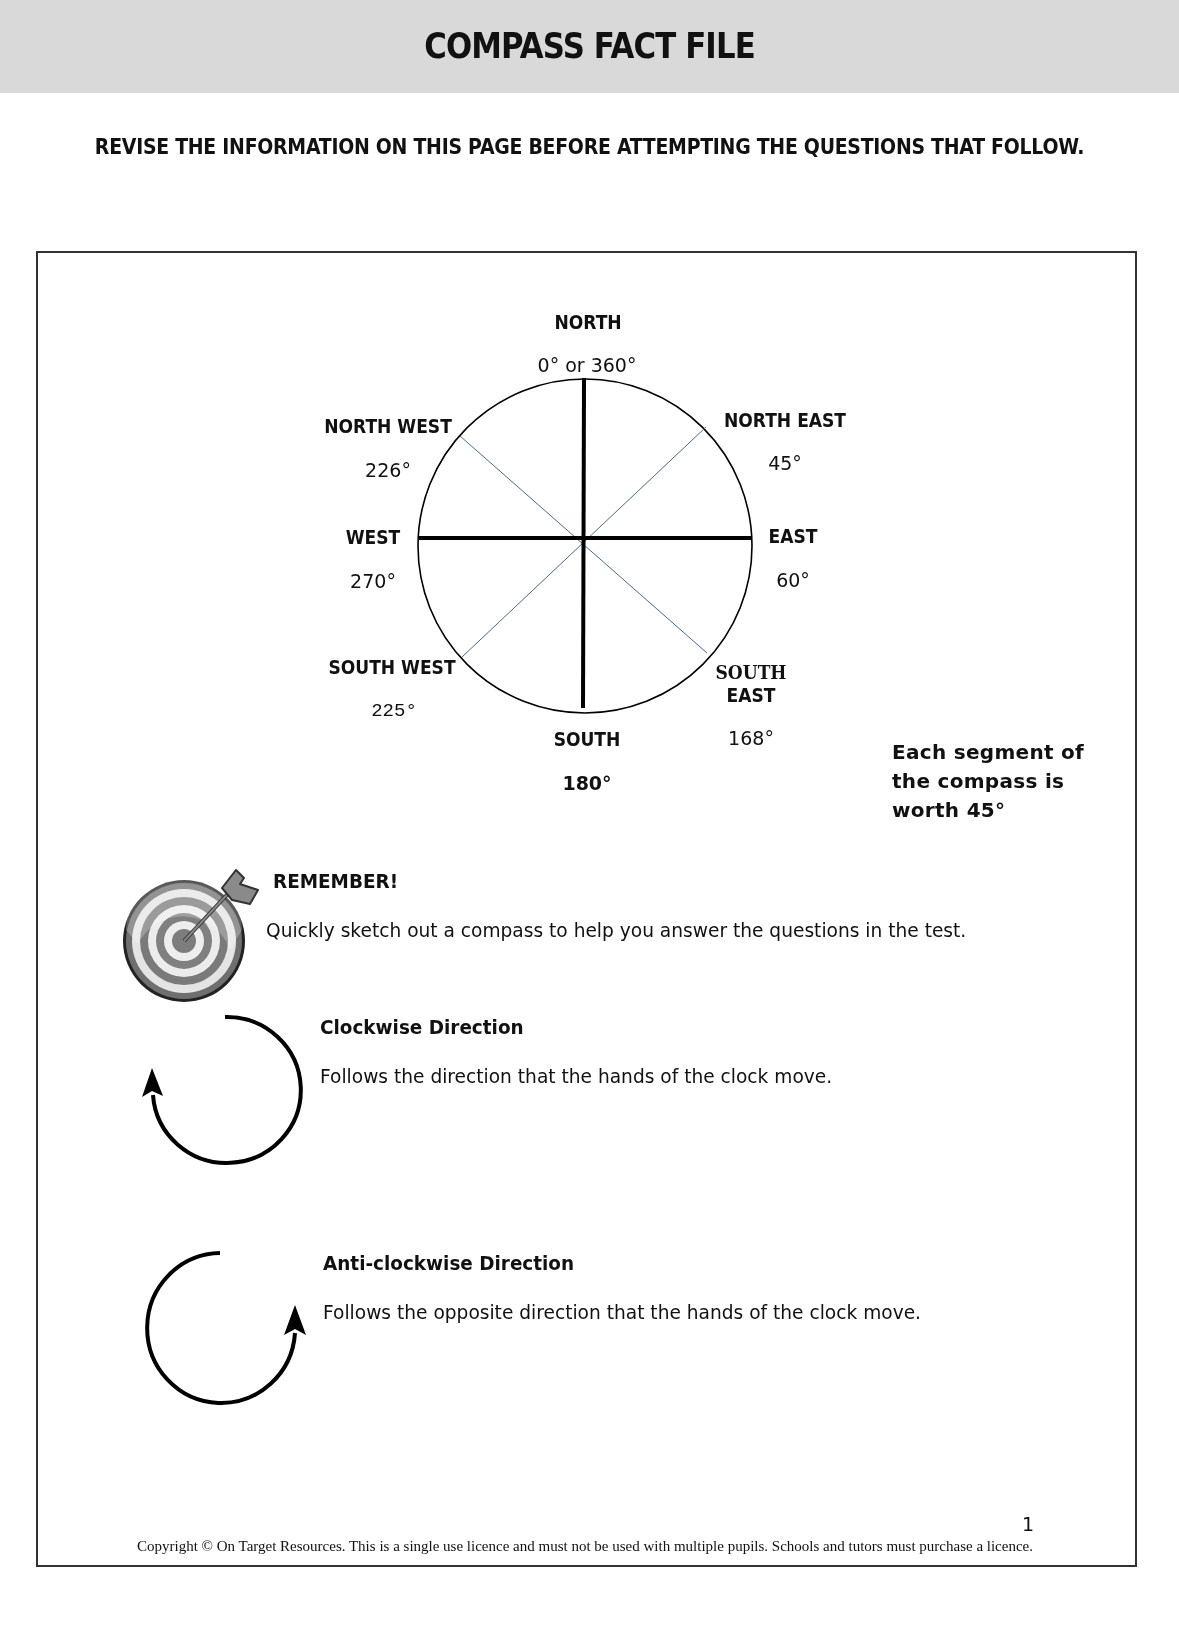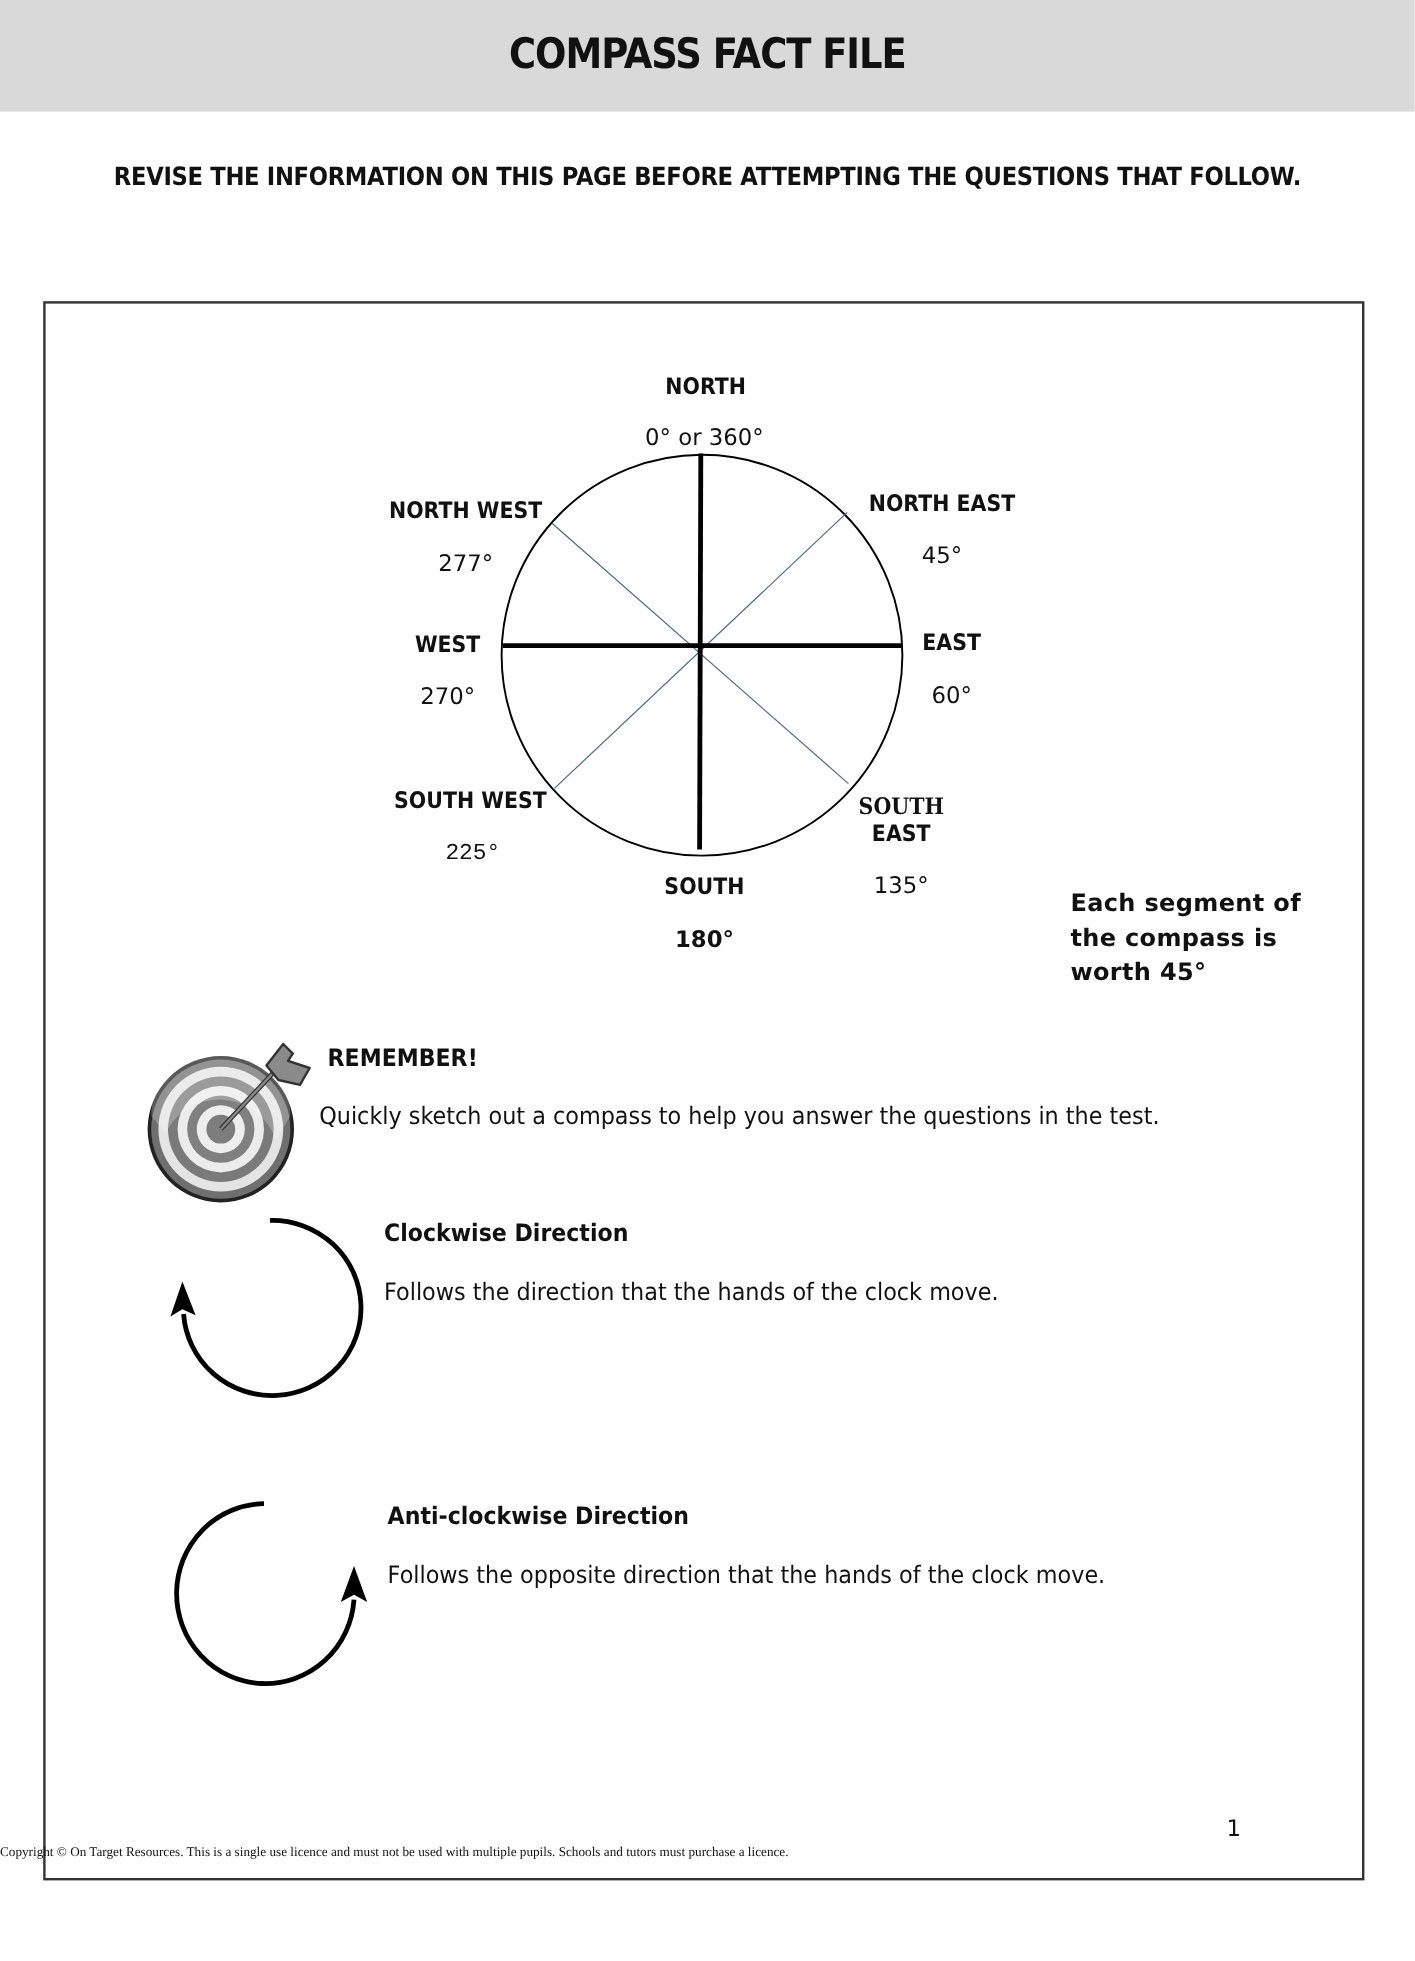--- a/index.html
+++ b/index.html
@@ -20,22 +20,22 @@
   .lbl.b { font-weight:bold; transform:translate(-50%,-50%) scaleX(0.9); }
   .lbl.serif { font-family:"DejaVu Serif", serif; font-weight:bold; font-size:19px; transform:translate(-50%,-50%) scaleX(0.9);}
   .note { position:absolute; left:844px; top:738px; font-weight:bold; font-size:20px; line-height:29px;
           letter-spacing:0.3px; }
   .note div { white-space:nowrap;margin-left:48px; }
   .head { position:absolute; font-weight:bold; font-size:20px; white-space:nowrap;
           transform:scaleX(0.92); transform-origin:left center; }
   .desc { position:absolute; font-size:20px; white-space:nowrap;
           transform:scaleX(0.93); transform-origin:left center; }
   .pagenum { position:absolute; left:1022px; top:1513px; font-size:19px; }
-  .copy { position:absolute; left:0; width:1033px; top:1538px; text-align:left;
-          font-family:"Liberation Serif", serif; font-size:11px; }
+  .copy { position:absolute; left:0; width:1033px; top:1538px; text-align:right;
+          font-family:"Liberation Serif", serif; font-size:15px; }
 </style>
 </head>
 <body>
 
 <div class="band"></div>
 <div class="title">COMPASS FACT FILE</div>
 <div class="subtitle">REVISE THE INFORMATION ON THIS PAGE BEFORE ATTEMPTING THE QUESTIONS THAT FOLLOW.</div>
 
 <div class="frame"></div>
 
@@ -79,33 +79,33 @@
 <div class="lbl" style="left:587px; top:365px;">0° or 360°</div>
 
 <div class="lbl b" style="left:785px; top:420px;">NORTH EAST</div>
 <div class="lbl" style="left:785px; top:463px;text-align:center;">45°</div>
 
 <div class="lbl b" style="left:793px; top:536px;">EAST</div>
 <div class="lbl" style="left:793px; top:580px;">60°</div>
 
 <div class="lbl serif" style="left:751px; top:672px;">SOUTH</div>
 <div class="lbl b" style="left:751px; top:695px;">EAST</div>
-<div class="lbl" style="left:751px; top:738px;">135°</div>
+<div class="lbl" style="left:751px; top:738px;">168°</div>
 
 <div class="lbl b" style="left:587px; top:739px;">SOUTH</div>
 <div class="lbl" style="left:587px; top:783px;font-weight:bold;">180°</div>
 
 <div class="lbl b" style="left:392px; top:667px;">SOUTH WEST</div>
 <div class="lbl" style="left:394px; top:711px;font-family:Liberation Mono, monospace;">225°</div>
 
 <div class="lbl b" style="left:373px; top:537px;">WEST</div>
 <div class="lbl" style="left:373px; top:581px;">270°</div>
 
 <div class="lbl b" style="left:388px; top:426px;">NORTH WEST</div>
-<div class="lbl" style="left:388px; top:470px;">277°</div>
+<div class="lbl" style="left:388px; top:470px;">226°</div>
 
 <div class="note">
   <div>Each segment of</div>
   <div>the compass is</div>
   <div>worth 45°</div>
 </div>
 
 <div class="head" style="left:273px; top:869px;">REMEMBER!</div>
 <div class="desc" style="left:266px; top:918px;">Quickly sketch out a compass to help you answer the questions in the test.</div>
 

